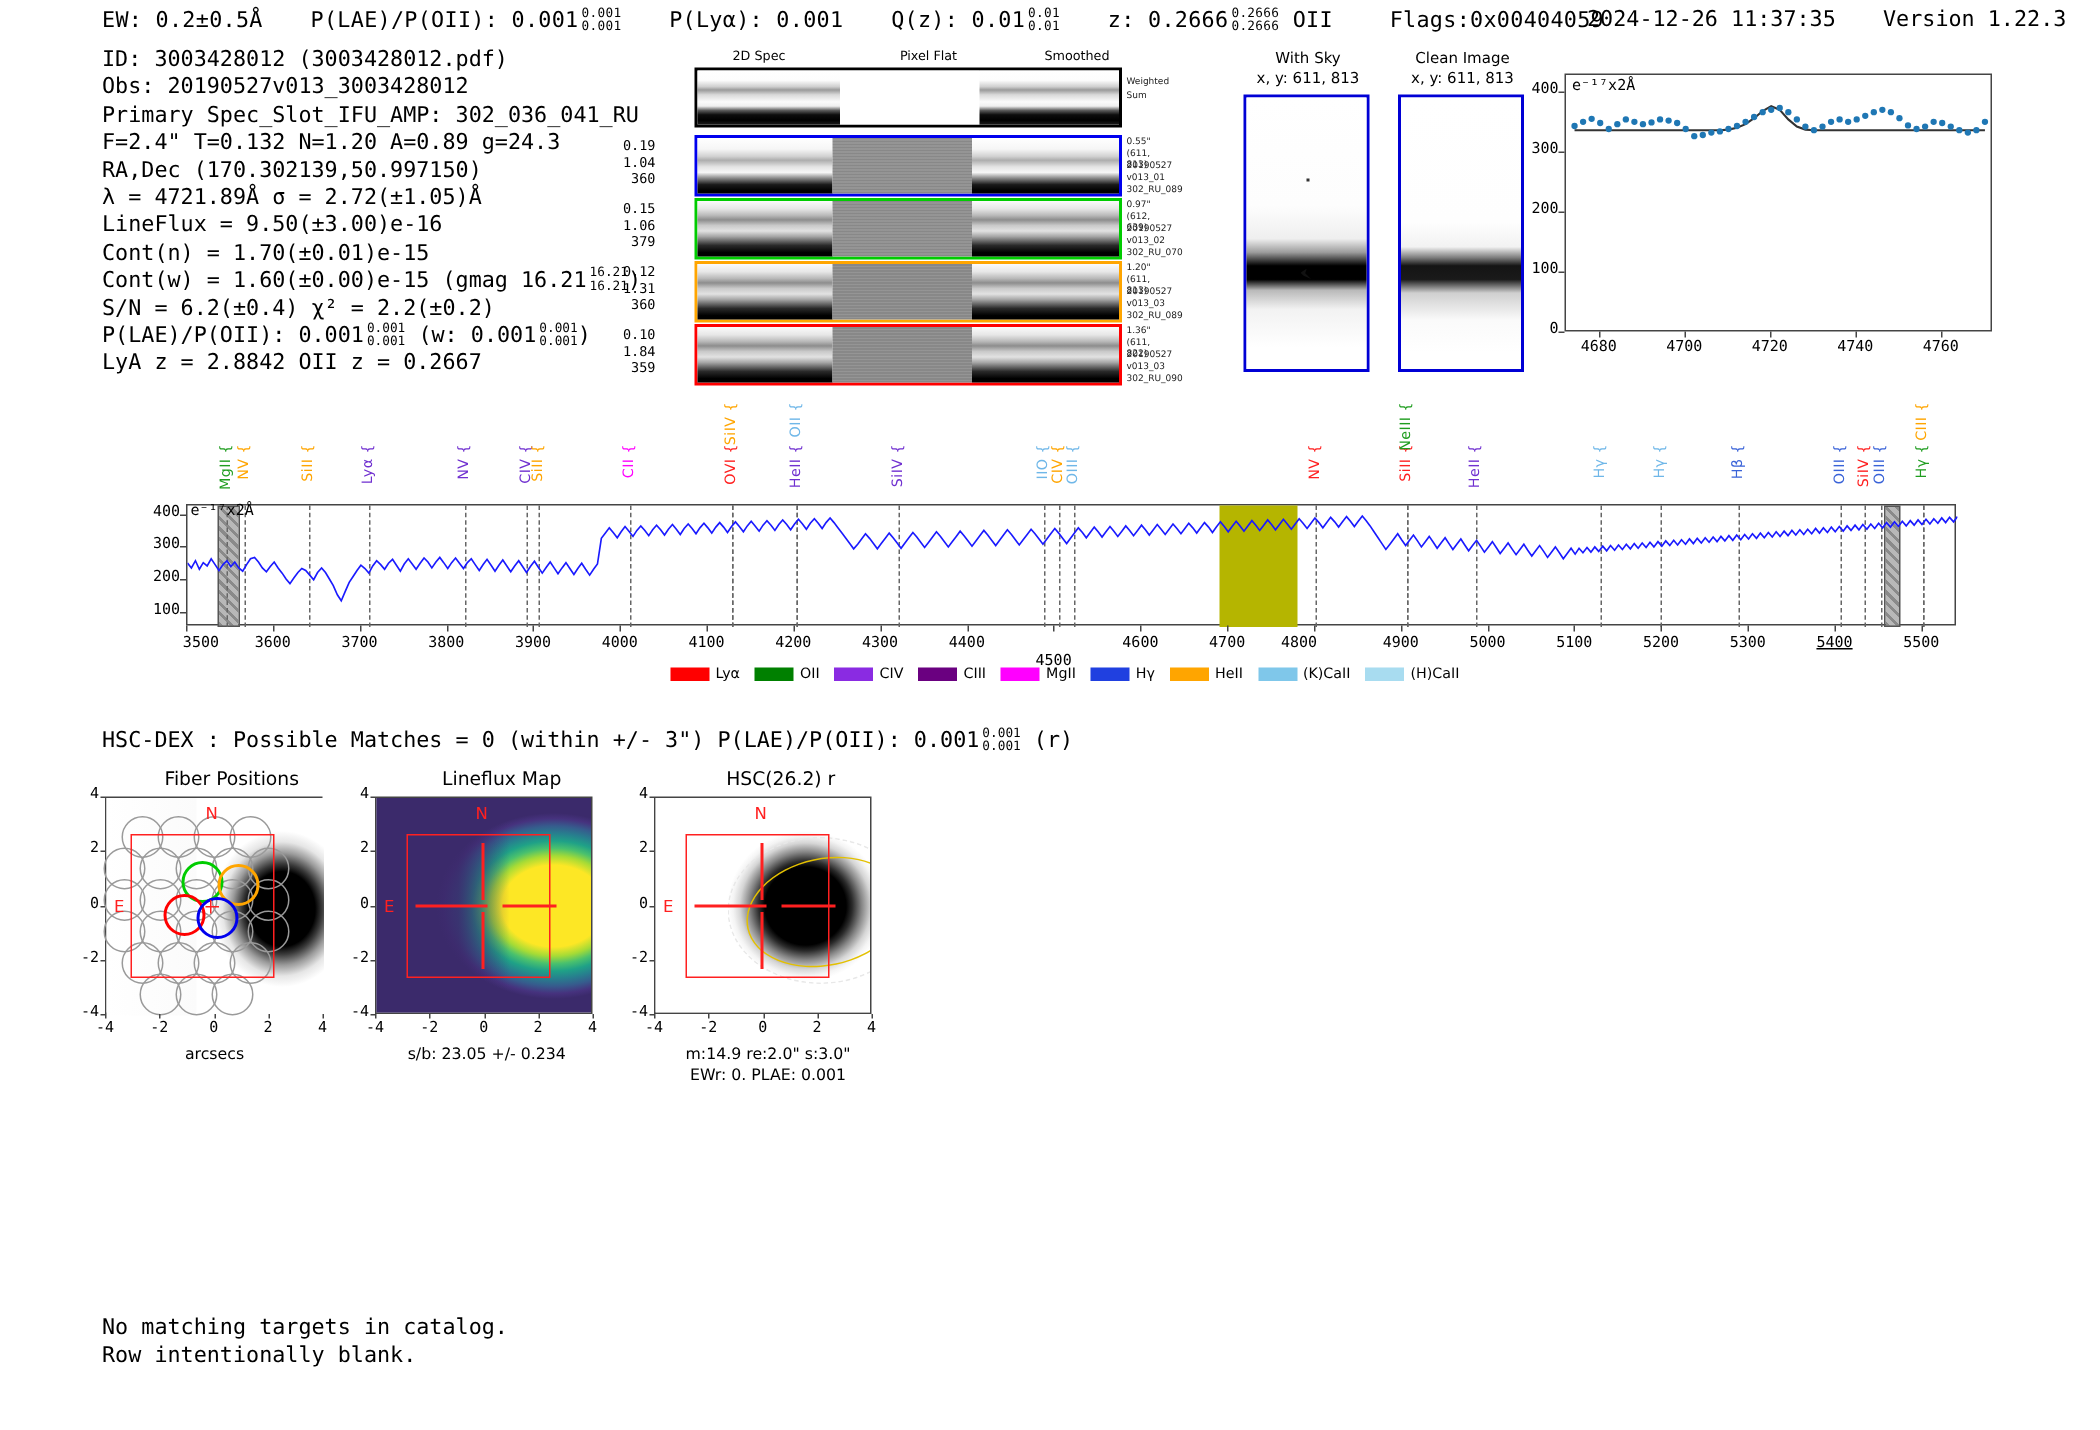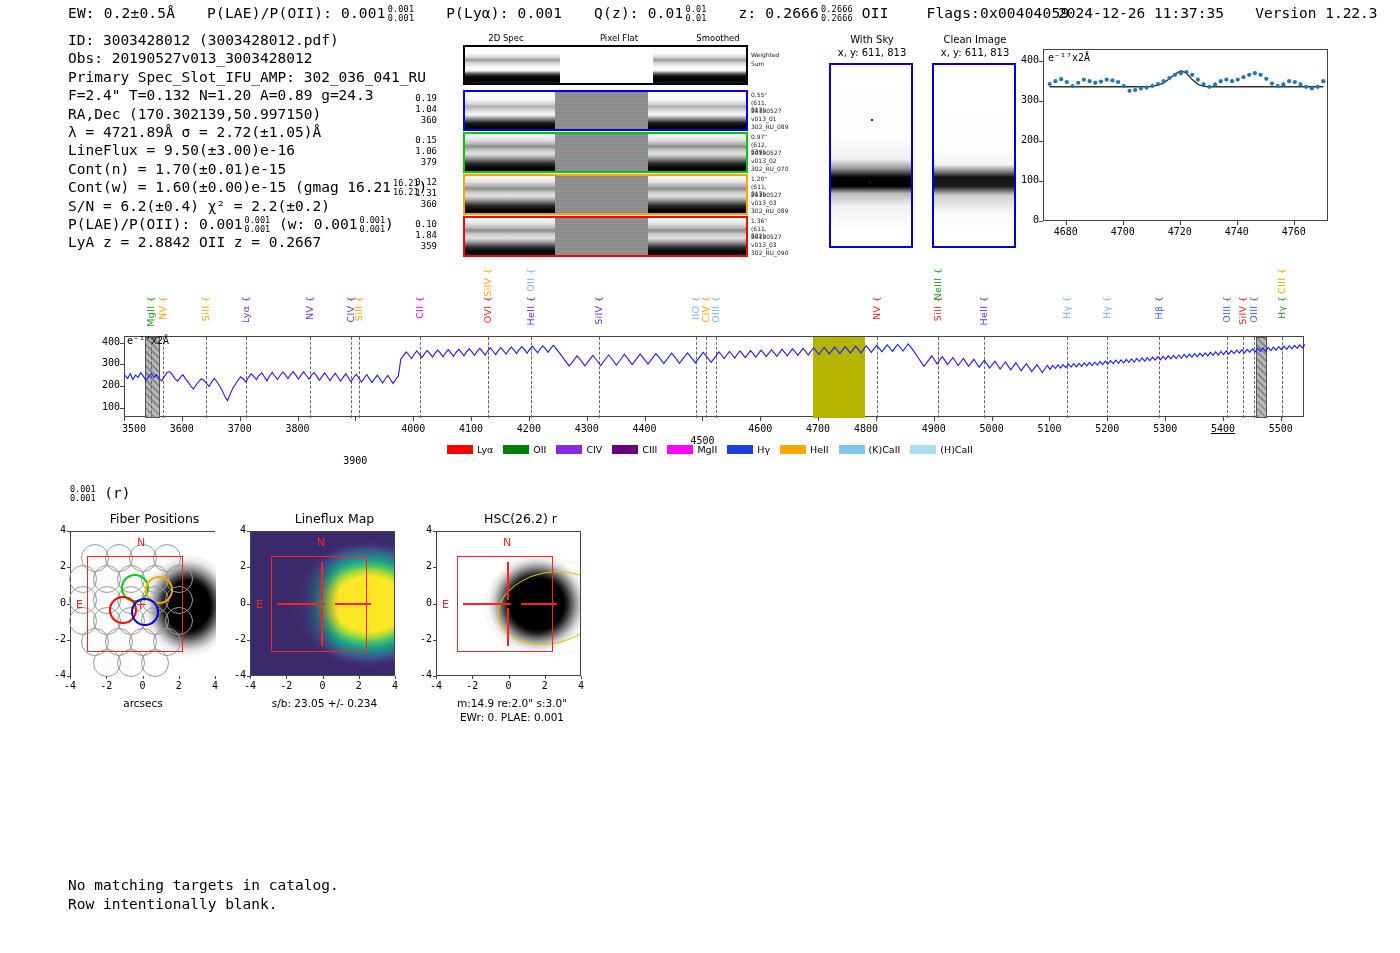--- a/index.html
+++ b/index.html
@@ -396,21 +396,21 @@
 <div id="main-xticks">
     <div class="tick abs" style="left:124px;top:417px;width:1px;height:4px;"></div>
     <div class="ticklab abs" style="left:102px;top:423px;width:44px;text-align:right;">3500</div>
     <div class="tick abs" style="left:181.84313725490196px;top:417px;width:1px;height:4px;"></div>
     <div class="ticklab abs" style="left:159.84313725490196px;top:423px;width:44px;text-align:center;">3600</div>
     <div class="tick abs" style="left:239.68627450980392px;top:417px;width:1px;height:4px;"></div>
     <div class="ticklab abs" style="left:217.68627450980392px;top:423px;width:44px;text-align:center;">3700</div>
     <div class="tick abs" style="left:297.52941176470586px;top:417px;width:1px;height:4px;"></div>
     <div class="ticklab abs" style="left:275.52941176470586px;top:423px;width:44px;text-align:center;">3800</div>
     <div class="tick abs" style="left:355.37254901960785px;top:417px;width:1px;height:4px;"></div>
-    <div class="ticklab abs" style="left:333.37254901960785px;top:423px;width:44px;text-align:center;margin-top:32px;">3900</div>
+    <div class="ticklab abs" style="left:333.37254901960785px;top:423px;width:44px;text-align:center;">3900</div>
     <div class="tick abs" style="left:413.2156862745098px;top:417px;width:1px;height:4px;"></div>
     <div class="ticklab abs" style="left:391.2156862745098px;top:423px;width:44px;text-align:center;">4000</div>
     <div class="tick abs" style="left:471.05882352941177px;top:417px;width:1px;height:4px;"></div>
     <div class="ticklab abs" style="left:449.05882352941177px;top:423px;width:44px;text-align:center;">4100</div>
     <div class="tick abs" style="left:528.9019607843137px;top:417px;width:1px;height:4px;"></div>
     <div class="ticklab abs" style="left:506.9019607843137px;top:423px;width:44px;text-align:center;">4200</div>
     <div class="tick abs" style="left:586.7450980392157px;top:417px;width:1px;height:4px;"></div>
     <div class="ticklab abs" style="left:564.7450980392157px;top:423px;width:44px;text-align:center;">4300</div>
     <div class="tick abs" style="left:644.5882352941177px;top:417px;width:1px;height:4px;"></div>
     <div class="ticklab abs" style="left:622.5882352941177px;top:423px;width:44px;text-align:center;">4400</div>
@@ -471,21 +471,21 @@
       <span class="swatch" style="background: rgb(127, 199, 234);"></span>
       <span class="lgtext">(K)CaII</span>
     </div>
     <div class="lgitem">
       <span class="swatch" style="background: rgb(168, 220, 240);"></span>
       <span class="lgtext">(H)CaII</span>
     </div>
   </div>
 
 <div class="abs mono nw" id="hscdex">
-  <span class="frac">
+  <span>HSC-DEX : Possible Matches = 0 (within +/- 3")  P(LAE)/P(OII): 0.001</span><span class="frac">
       <span>0.001</span>
       <span>0.001</span>
     </span>
   <span>(r)</span>
 </div>
 
 <div class="pantitle" style="left:62px;top:511px;width:185px;">Fiber Positions</div>
 <div class="axes" id="p1" style="left:70px;top:531px;width:145px;height:145px;">
   <div class="abs" style="left:55px;top:0;width:90px;height:145px;background:
       radial-gradient(ellipse 46px 52px at 62px 74px,#000 0%,#000 48%,#3a3a3a 58%,#9b9b9b 72%,#e6e6e6 86%,#fff 100%);"></div>

